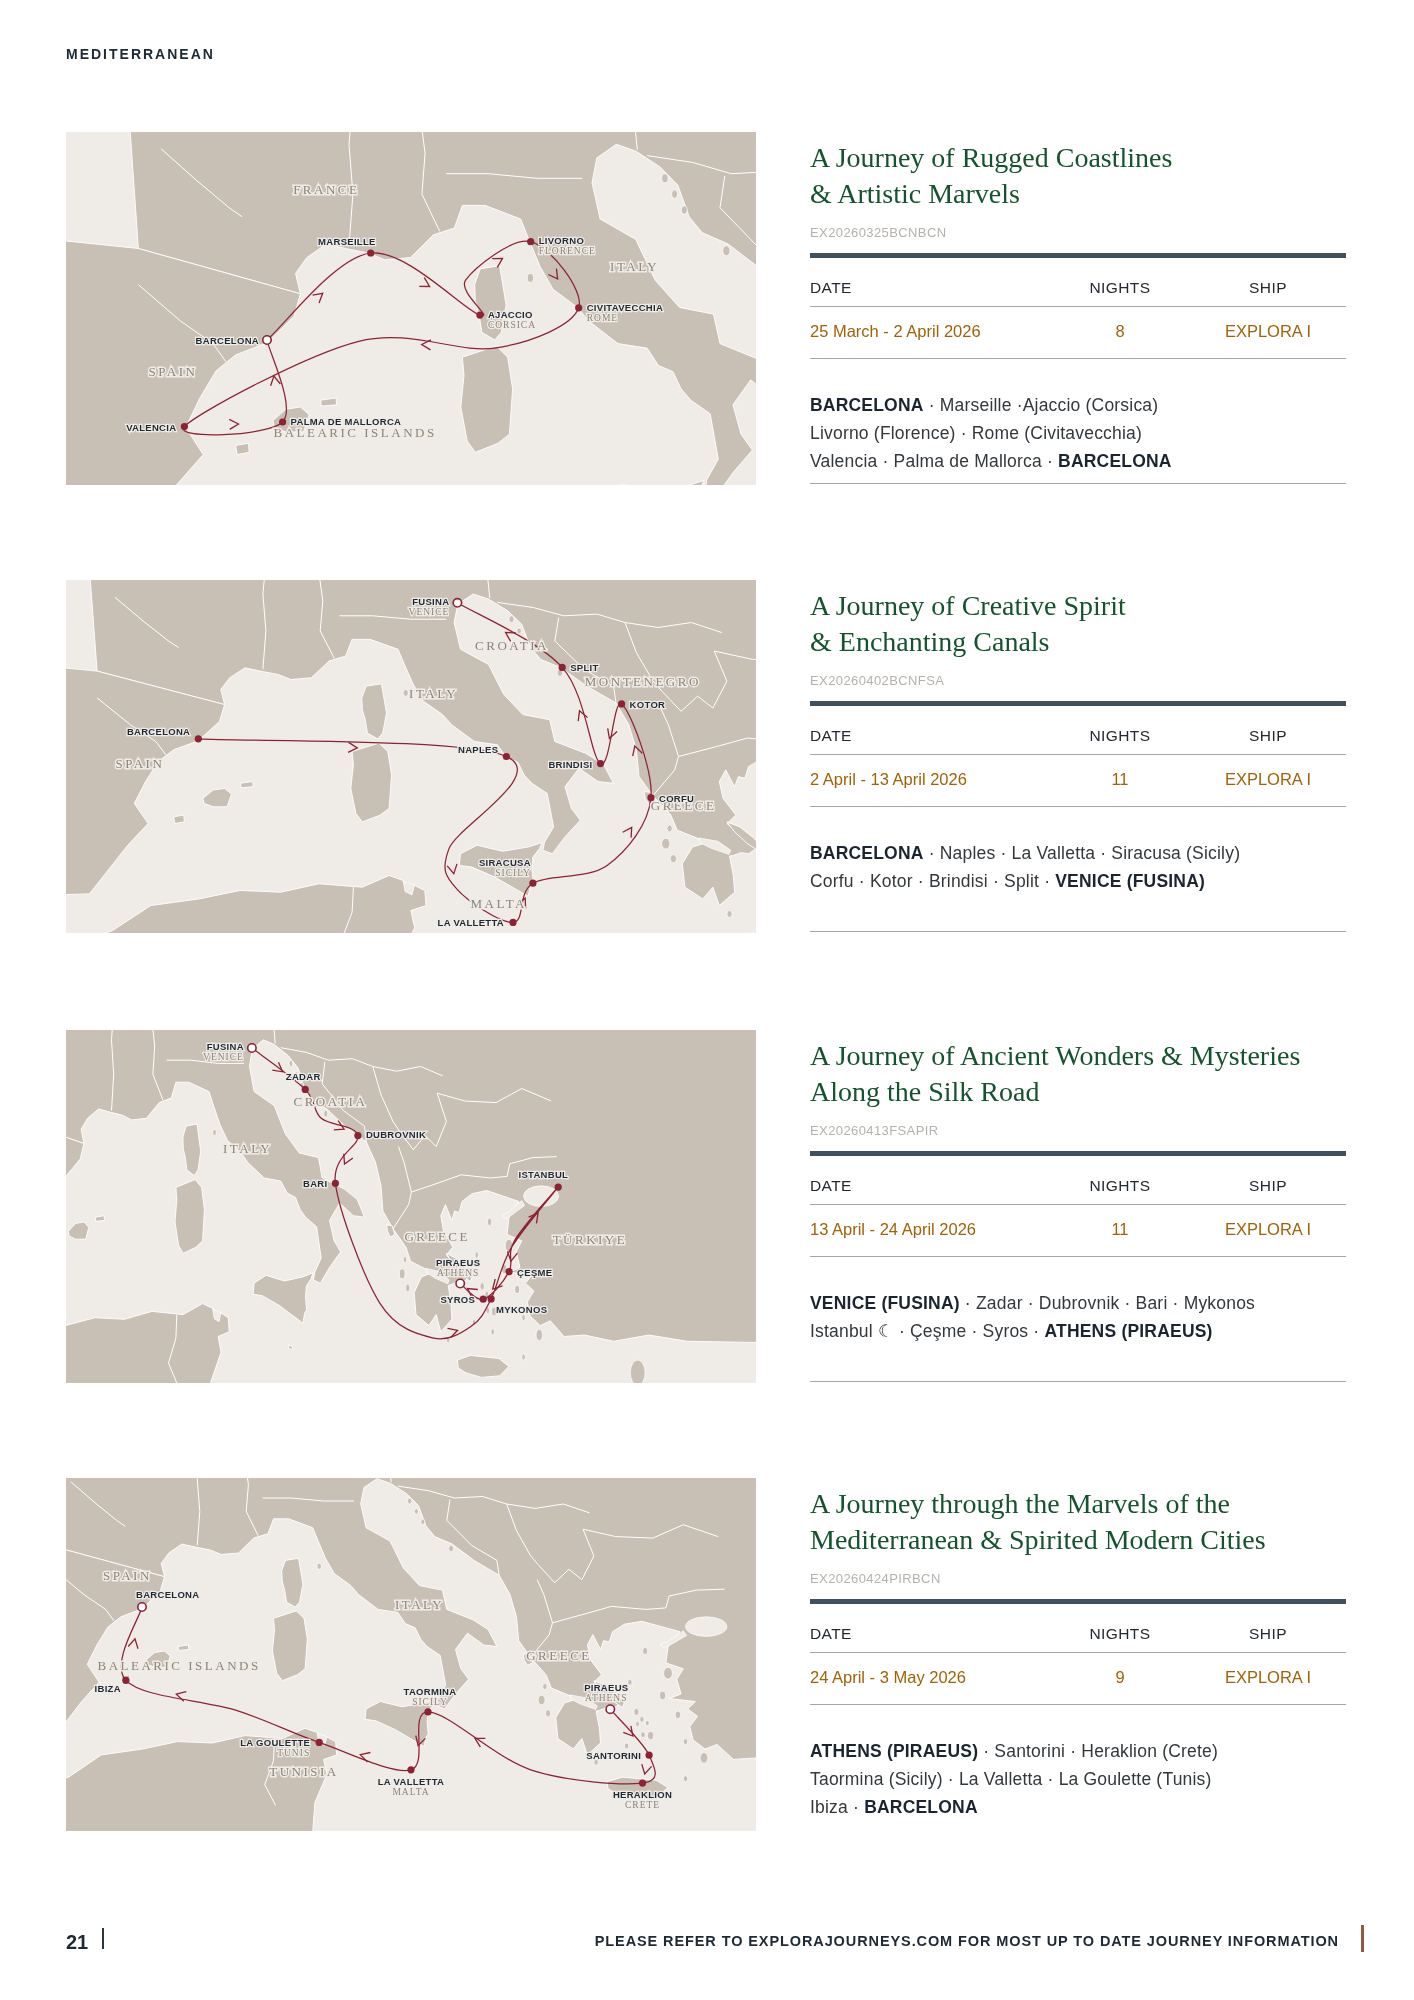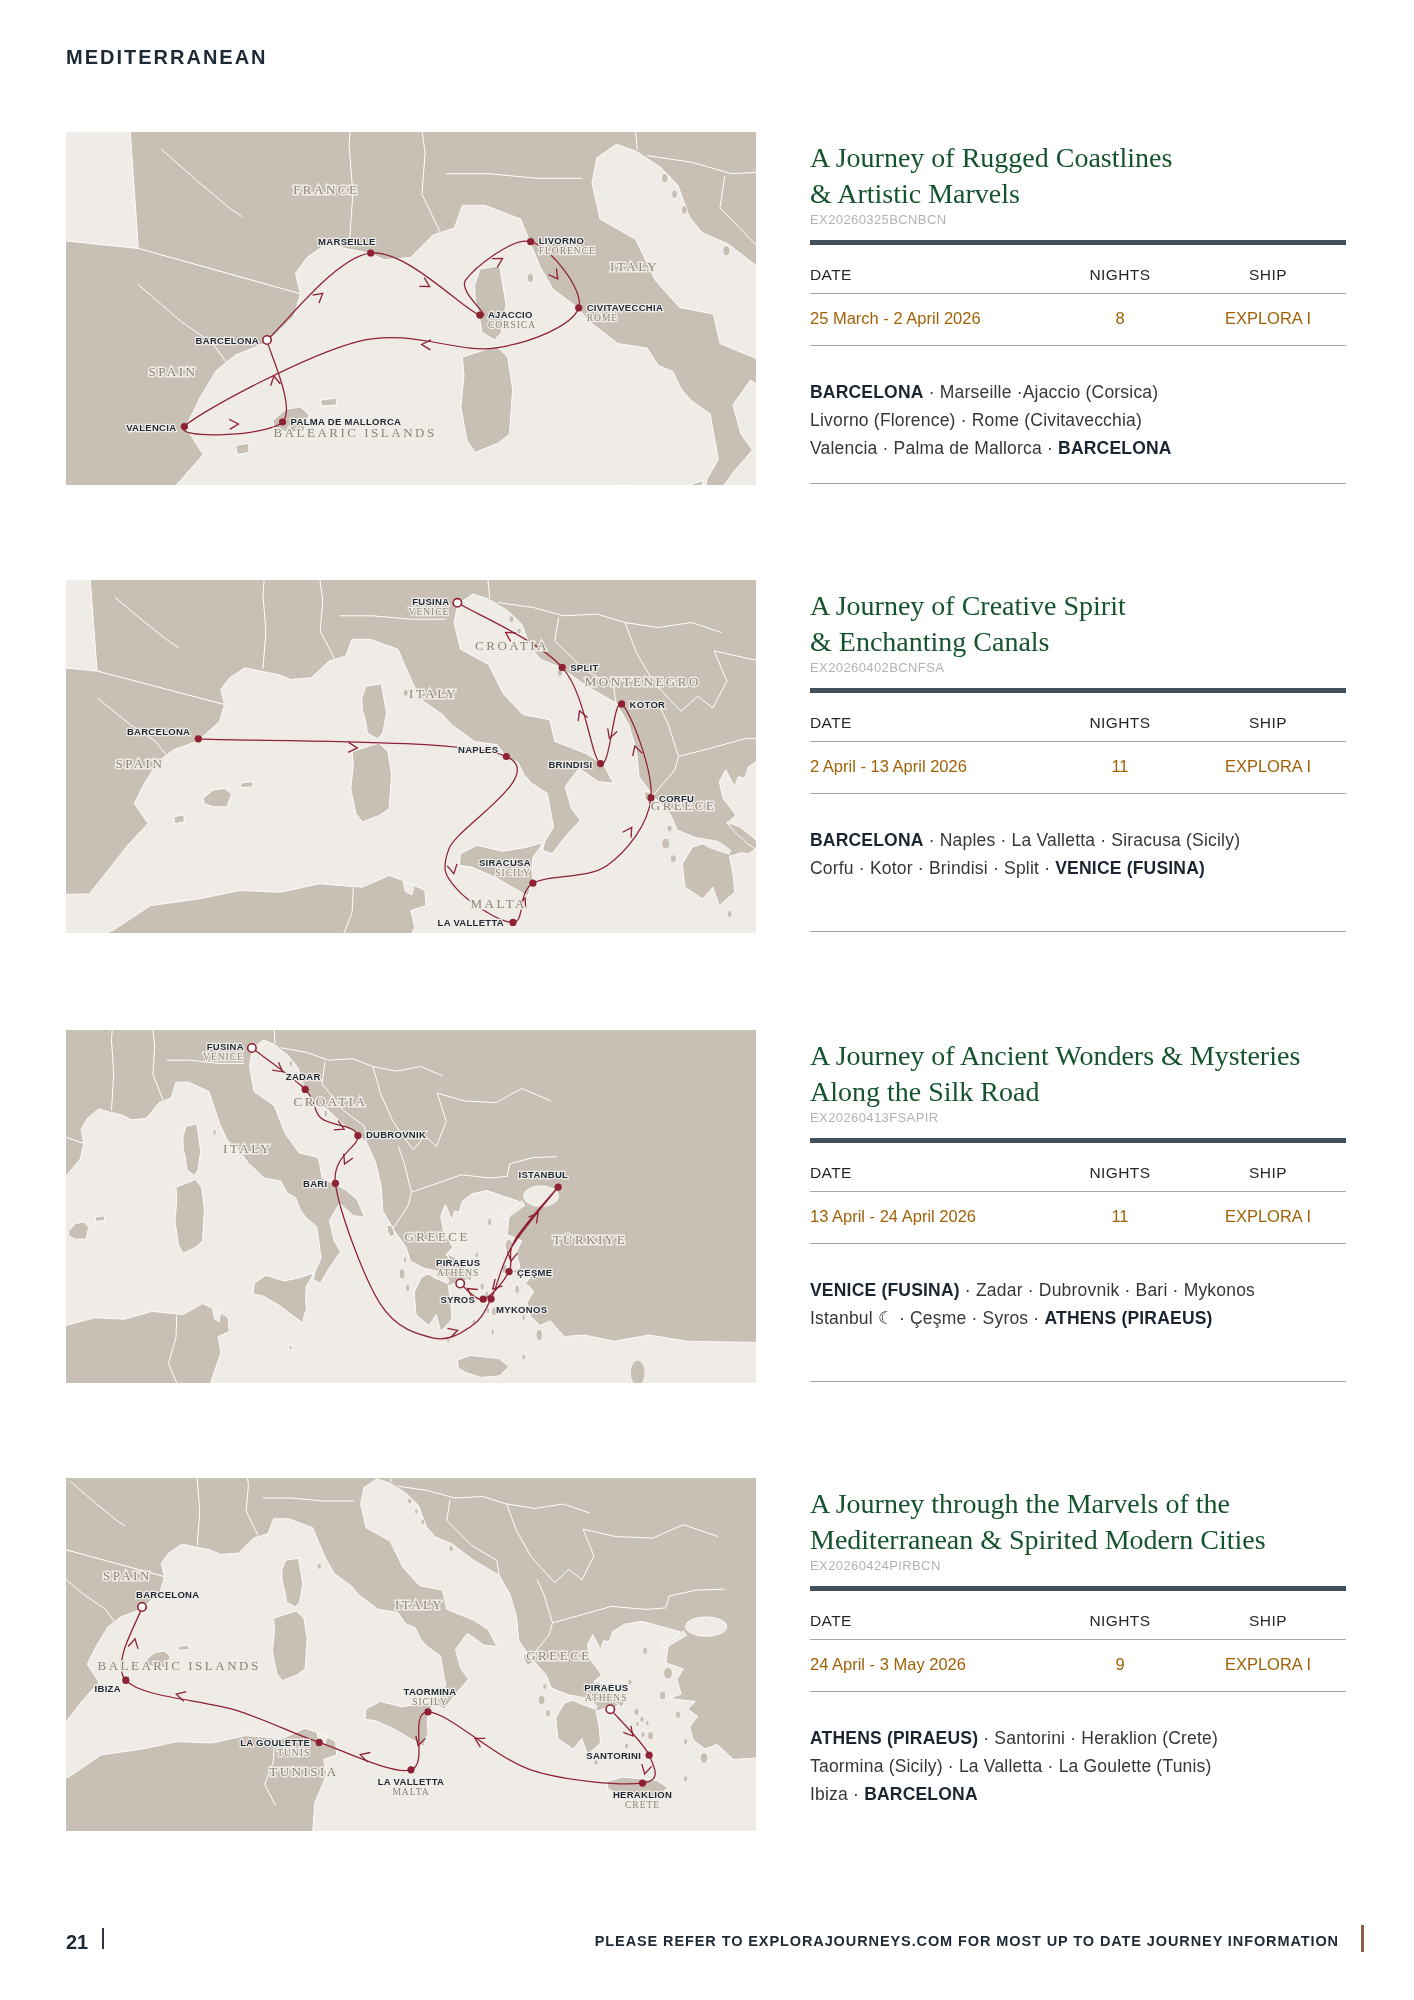--- a/index.html
+++ b/index.html
@@ -1,24 +1,24 @@
 <!DOCTYPE html>
 <html><head>
 <meta charset="utf-8">
 <style>
   html,body{margin:0;padding:0;background:#ffffff;}
   body{position:relative;width:1414px;height:2000px;font-family:"Liberation Sans",sans-serif;color:#23292e;overflow:hidden;}
-  .category{position:absolute;left:66px;top:46px;font-size:20px;font-weight:bold;letter-spacing:2px;color:#1d2935;}
+  .category{position:absolute;left:66px;top:46px;font-size:14px;font-weight:bold;letter-spacing:2px;color:#1d2935;}
   .section{position:absolute;left:66px;width:1292px;height:360px;}
   .map{position:absolute;left:0;top:0;width:690px;height:353px;}
   .map svg{display:block;}
   .info{position:absolute;left:744px;top:8px;width:536px;}
   .title{font-family:"Liberation Serif",serif;font-size:28px;line-height:36px;color:#14532d;font-weight:normal;margin:0;}
   .title span{display:block;}
-  .code{margin-top:0;font-size:13px;letter-spacing:0.4px;color:#b5b2ad;}
+  .code{margin-top:13px;font-size:13px;letter-spacing:0.4px;color:#b5b2ad;}
   .bar{margin-top:13px;height:5px;background:#40505c;}
   .itable{width:100%;}
   .ithead,.itrow{display:grid;grid-template-columns:240px 140px 156px;}
   .ithead{padding:21px 0 9px 0;border-bottom:1px solid #a8a6a2;font-size:15.5px;letter-spacing:0.4px;color:#23292e;}
   .itrow{padding:15px 0 17px 0;border-bottom:1px solid #a8a6a2;font-size:16.5px;color:#a16207;}
   .col-nights{text-align:center;}
   .col-ship{text-align:center;}
   .route{margin-top:32px;font-size:17.5px;line-height:28px;letter-spacing:0.2px;color:#33383c;}
   .route .rline{display:block;}
   .route b{color:#1b2531;}

